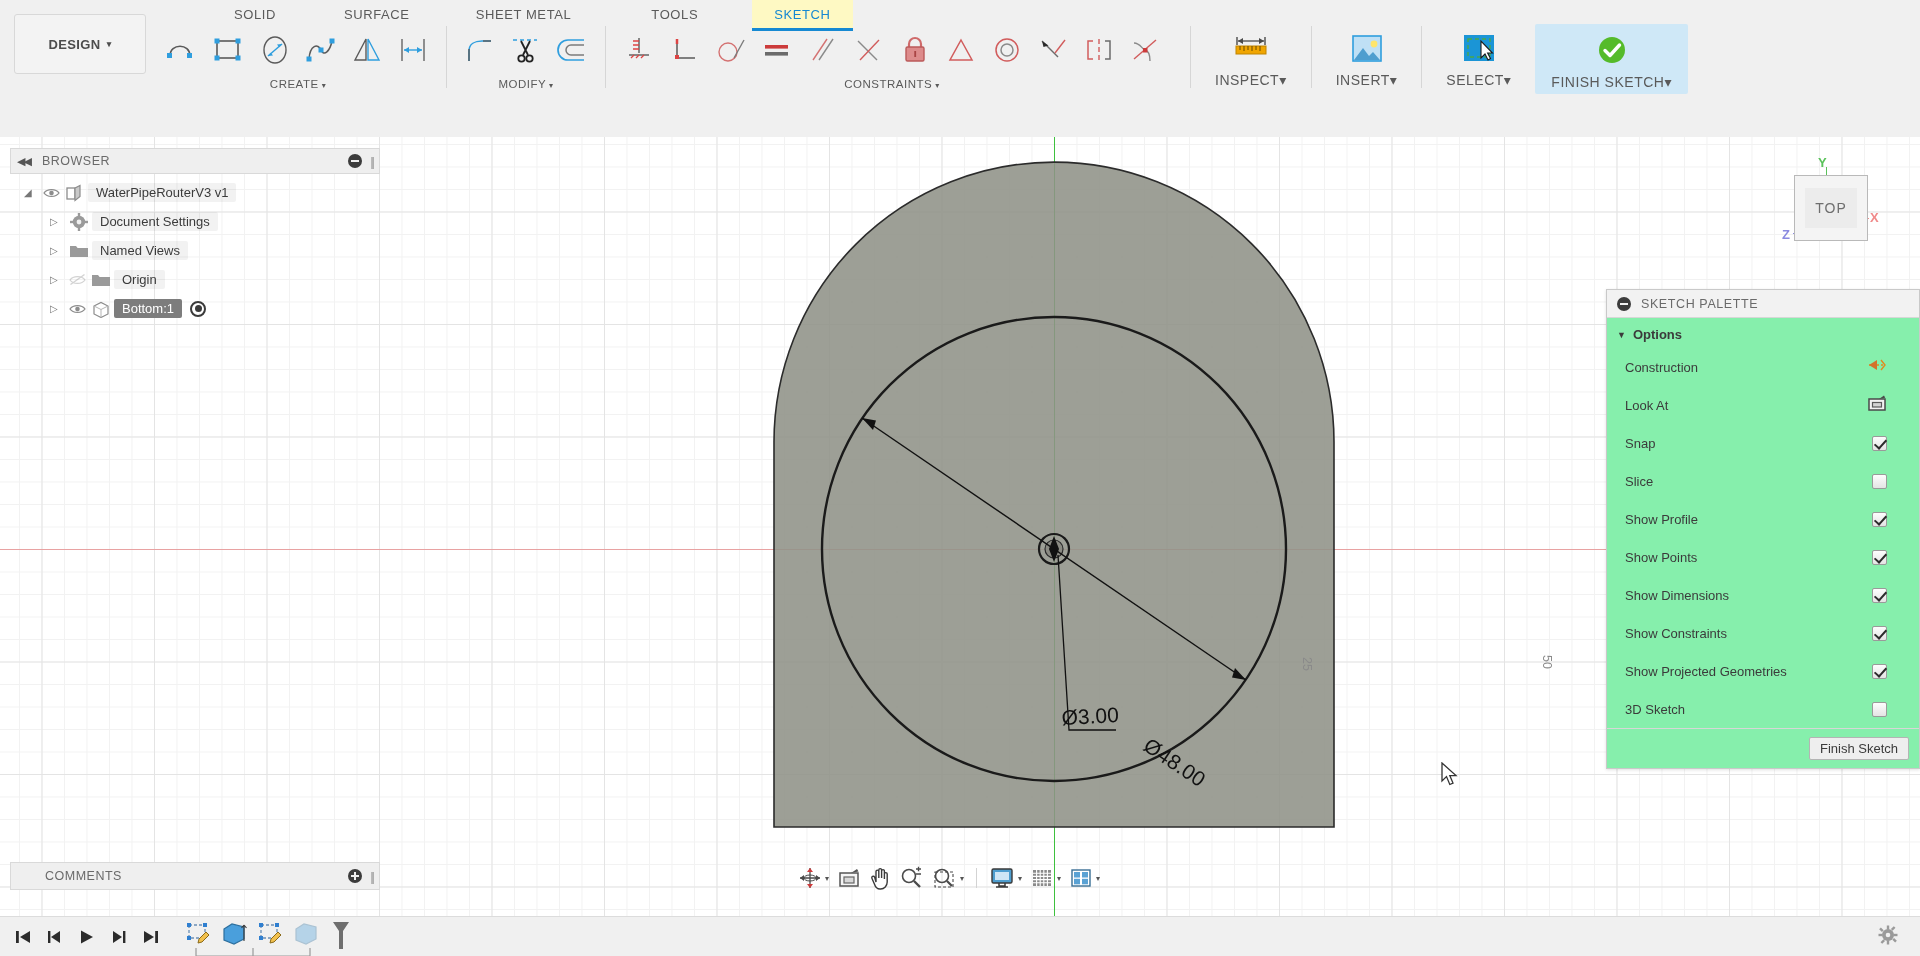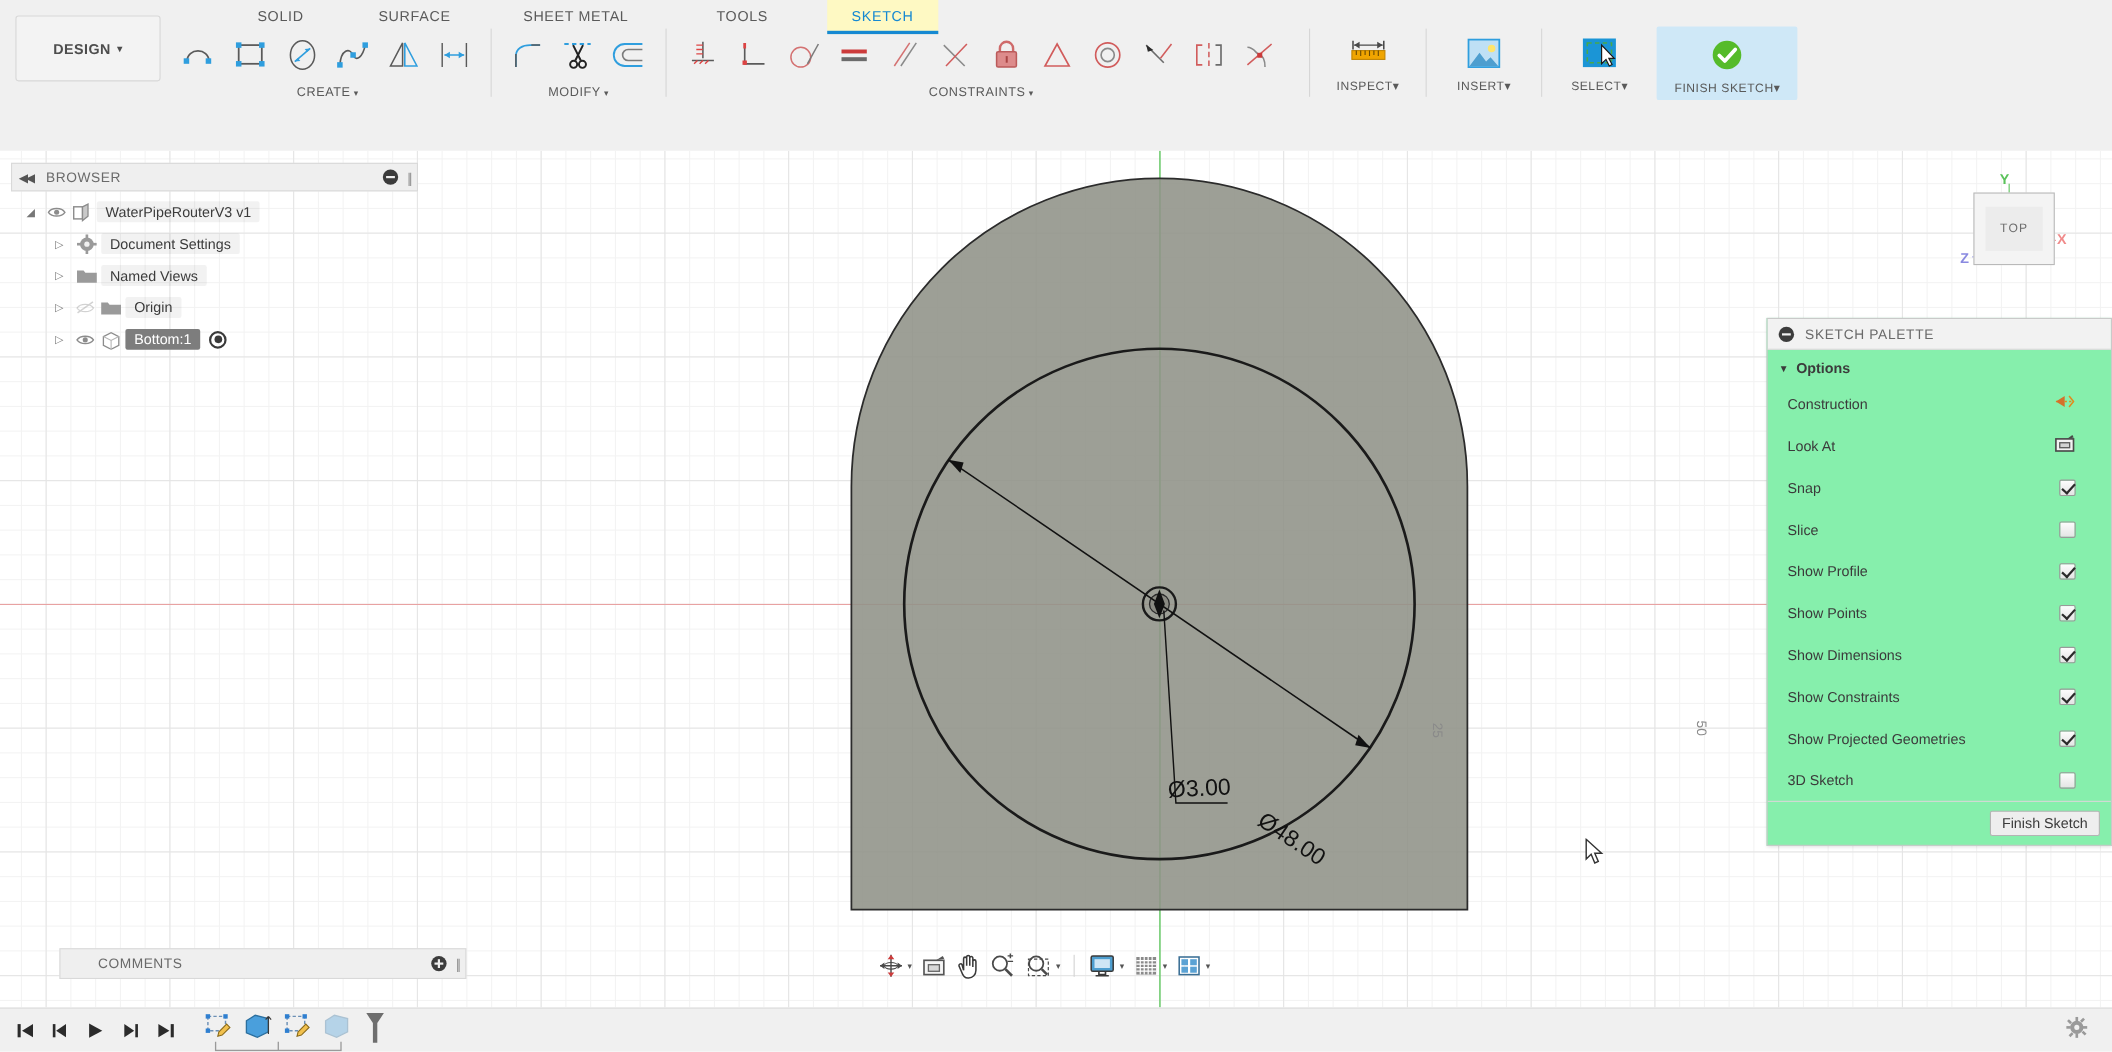--- a/index.html
+++ b/index.html
@@ -34,21 +34,21 @@
   .panels { position:absolute; left:160px; top:24px; display:flex; align-items:flex-start; }
   .panel { display:flex; flex-direction:column; align-items:center; position:relative; }
   .panel-row { display:flex; align-items:center; height:52px; }
   .panel-label { font-size:11.5px; letter-spacing:.5px; color:#5a5a5a; margin-top:2px; white-space:nowrap; }
   .panel-label .caret { font-size:8px; margin-left:3px; }
   .tool { width:46px; height:50px; display:flex; align-items:center; justify-content:center; cursor:pointer; border-radius:2px; }
   .vsep { width:1px; height:62px; background:#d6d6d6; margin:0 10px; align-self:flex-start; margin-top:2px; }
 
   .bigtool { display:flex; flex-direction:column; align-items:center; cursor:pointer; padding:4px 14px 0; border-radius:2px; min-width:84px;}
   .bigtool .bt-icon { height:42px; display:flex; align-items:center; justify-content:center; }
-  .bigtool .bt-label { font-size:11px; letter-spacing:.5px; color:#5a5a5a; margin-top:2px; white-space:nowrap;}
+  .bigtool .bt-label { font-size:14px; letter-spacing:.5px; color:#5a5a5a; margin-top:2px; white-space:nowrap;}
   .bigtool.selected { background:#cfe8f7; }
 
   
   .banner {
     position:absolute; left:0; top:105px; width:1920px; height:32px;
     background:#0a9ddb; display:flex; align-items:center; justify-content:center;
   }
   .banner-text { color:#fff; font-size:14px; font-weight:bold; letter-spacing:.1px; }
   .banner-link { color:#fff; text-decoration:underline; font-weight:bold; cursor:pointer; }
   .banner-close { position:absolute; right:18px; top:4px; color:#fff; font-size:20px; cursor:pointer; line-height:24px;}
@@ -74,21 +74,21 @@
           transform-origin:center; writing-mode:vertical-rl; }
 
   
   .viewcube { position:absolute; right:40px; top:18px; width:104px; height:104px; }
   .vc-face {
     position:absolute; left:18px; top:20px; width:74px; height:66px;
     background:#f4f4f4; border:1px solid #b9b9b9;
     display:flex; align-items:center; justify-content:center;
   }
   .vc-face-inner { width:52px; height:40px; background:#ececec; display:flex; align-items:center; justify-content:center;
-                   font-size:11px; color:#6e6e6e; letter-spacing:1px; }
+                   font-size:14px; color:#6e6e6e; letter-spacing:1px; }
   .vc-axis { position:absolute; font-size:13px; font-weight:bold; }
   .vc-y { left:42px; top:0px; color:#5ac25a; }
   .vc-x { left:94px; top:55px; color:#f08a8a; }
   .vc-z { left:6px; top:72px; color:#8a8ae0; }
   .vc-tick-y { position:absolute; left:50px; top:12px; width:1px; height:9px; background:#5ac25a;}
   .vc-tick-x { position:absolute; left:84px; top:63px; width:9px; height:1px; background:#f08a8a;}
   .vc-tick-z { position:absolute; left:17px; top:78px; width:9px; height:1px; background:#8a8ae0;}
 
   
   .browser { position:absolute; left:10px; top:148px; width:370px; }
@@ -111,21 +111,21 @@
   .node.selected .nlabel { background:#7d7d7d; color:#fff; }
   .node .radio { margin-left:8px; width:16px; height:16px; border-radius:50%; border:2px solid #3a3a3a;
                  display:flex; align-items:center; justify-content:center; cursor:pointer;}
   .node .radio:after { content:""; width:7px; height:7px; border-radius:50%; background:#3a3a3a;}
   .indent1 { padding-left:40px; }
 
   
   .comments {
     position:absolute; left:10px; top:862px; width:370px; height:28px;
     background:#efefef; border:1px solid #d9d9d9; display:flex; align-items:center; padding:0 6px;
-    font-size:12.5px; color:#6a6a6a; letter-spacing:.5px;margin-left:44px;
+    font-size:12.5px; color:#6a6a6a; letter-spacing:.5px;
   }
   .cm-title { flex:1; padding-left:28px; }
   .cm-plus { width:14px; height:14px; border-radius:50%; background:#3c3c3c; position:relative; cursor:pointer;}
   .cm-plus:before { content:""; position:absolute; left:3px; top:6px; width:8px; height:2px; background:#efefef;}
   .cm-plus:after  { content:""; position:absolute; left:6px; top:3px; width:2px; height:8px; background:#efefef;}
   .cm-grip { margin-left:8px; color:#999; font-size:13px; letter-spacing:-2px; cursor:pointer;}
 
   
   .navbar {
     position:absolute; left:795px; top:860px; width:340px; height:36px;

